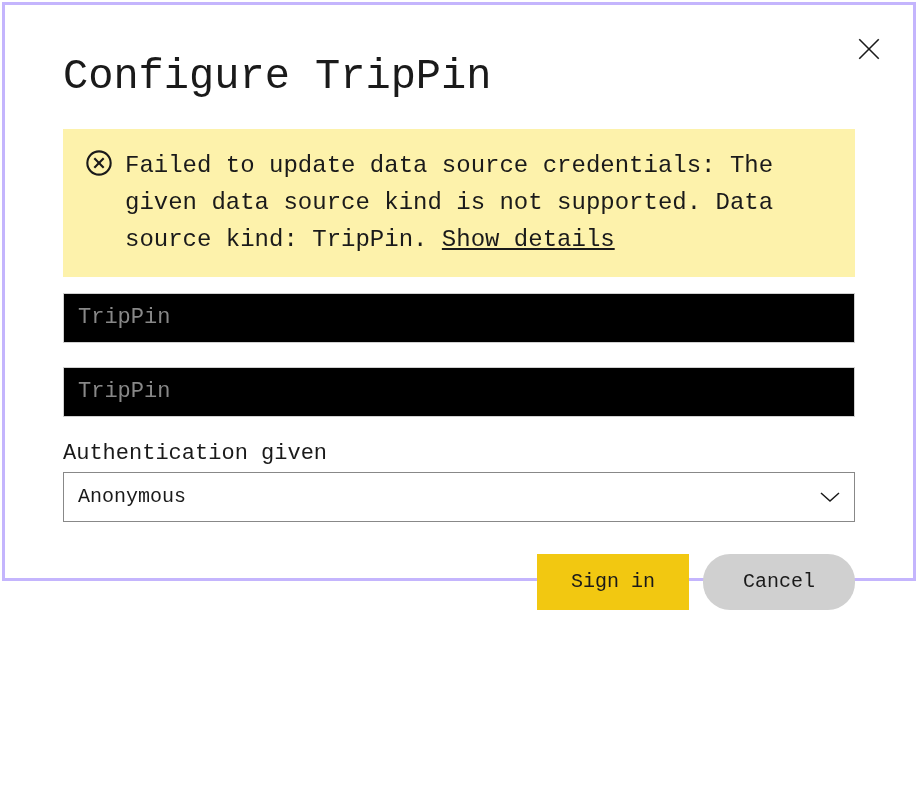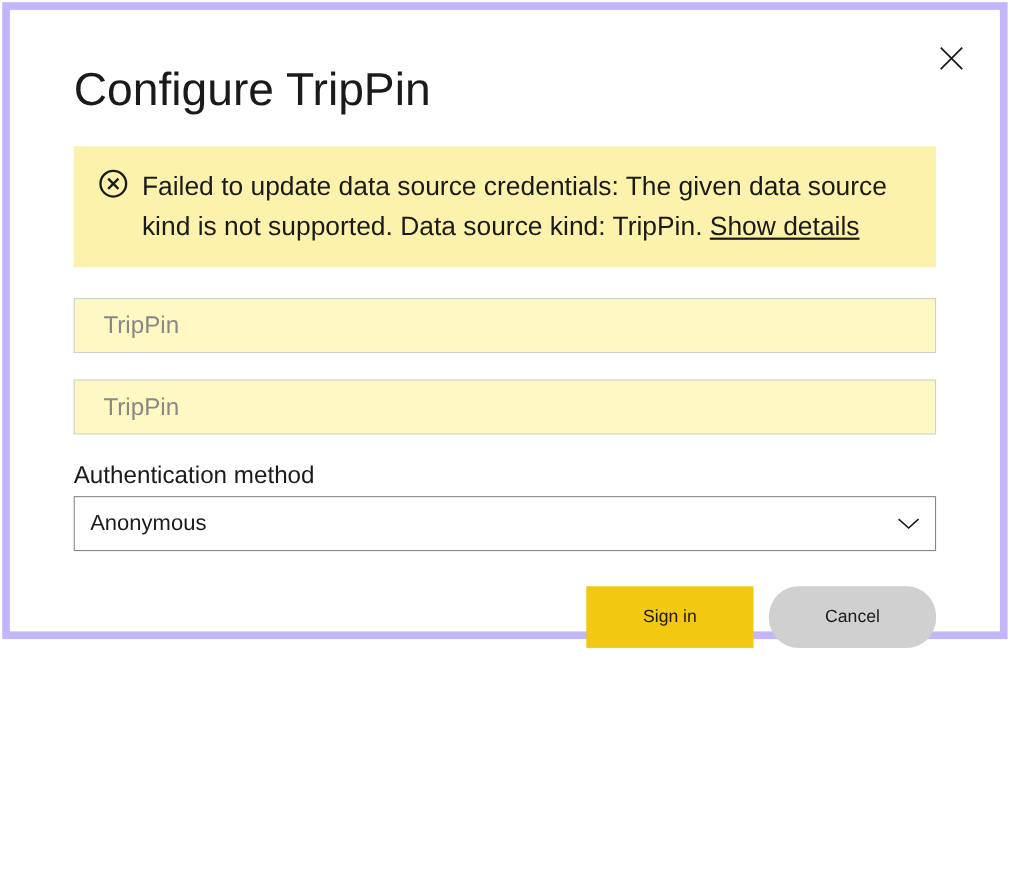--- a/index.html
+++ b/index.html
@@ -8,26 +8,27 @@
       padding: 0;
     }
     body {
       font-family: "Segoe UI", -apple-system, BlinkMacSystemFont, sans-serif;
       background: #fff;
       width: 918px;
       height: 795px;
       overflow: hidden;
     }
     .dialog {
-      border: 7px solid #c4b5fd;
+      border: 3px solid #c4b5fd;
       width: 914px;
       height: 579px;
       margin: 2px;
       position: relative;
       padding: 32px 58px 40px 58px;
+      font-family: Liberation Mono, monospace;
     }
     .close-btn {
       position: absolute;
       top: 28px;
       right: 28px;
       width: 32px;
       height: 32px;
       cursor: pointer;
       display: flex;
       align-items: center;
@@ -43,21 +44,21 @@
       color: #1a1a1a;
       margin-top: 16px;
       margin-bottom: 28px;
     }
     .error-banner {
       background: #fdf2ab;
       padding: 18px 22px 18px 22px;
       display: flex;
       align-items: flex-start;
       gap: 12px;
-      margin-bottom: 28px;
+      margin-bottom: 16px;
     }
     .error-icon {
       flex-shrink: 0;
       width: 28px;
       height: 28px;
       margin-top: 2px;
     }
     .error-text {
       font-size: 24px;
       line-height: 1.55;
@@ -80,23 +81,23 @@
       font-size: 22px;
       color: #1a1a1a;
       margin-bottom: 6px;
       display: block;
     }
     .text-input {
       width: 100%;
       height: 50px;
       border: 1px solid #d0d0d0;
       font-size: 22px;
-      padding: 0 26px;
+      padding: 0 14px;
       color: #888;
-      background: #fef9c3;
+      background: #000000;
       font-family: inherit;
     }
     .select-wrapper {
       position: relative;
       width: 100%;
     }
     .select-input {
       width: 100%;
       height: 50px;
       border: 1px solid #888;
@@ -121,21 +122,21 @@
     .button-row {
       display: flex;
       justify-content: flex-end;
       gap: 14px;
       margin-top: 32px;
     }
     .btn {
       min-width: 152px;
       height: 56px;
       border: none;
-      font-size: 16px;
+      font-size: 20px;
       font-family: inherit;
       cursor: pointer;
       padding: 0 24px;
     }
     .btn-primary {
       background: #f2c811;
       color: #1a1a1a;
     }
     .btn-secondary {
       background: #d0d0d0;
@@ -169,21 +170,21 @@
 
   <div class="field-group">
     <input type="text" class="text-input" readonly="" value="TripPin" style="">
   </div>
 
   <div class="field-group">
     <input type="text" class="text-input" readonly="" value="TripPin" style="">
   </div>
 
   <div class="field-group">
-    <label class="field-label-dark">Authentication method</label>
+    <label class="field-label-dark">Authentication given</label>
     <div class="select-wrapper">
       <input type="text" class="select-input" readonly="" value="Anonymous" style="">
       <svg class="chevron" viewBox="0 0 22 14" fill="none" stroke="#1a1a1a" stroke-width="1.5">
         <polyline points="2,3 11,11 20,3"></polyline>
       </svg>
     </div>
   </div>
 
   <div class="button-row">
     <button class="btn btn-primary">Sign in</button>

